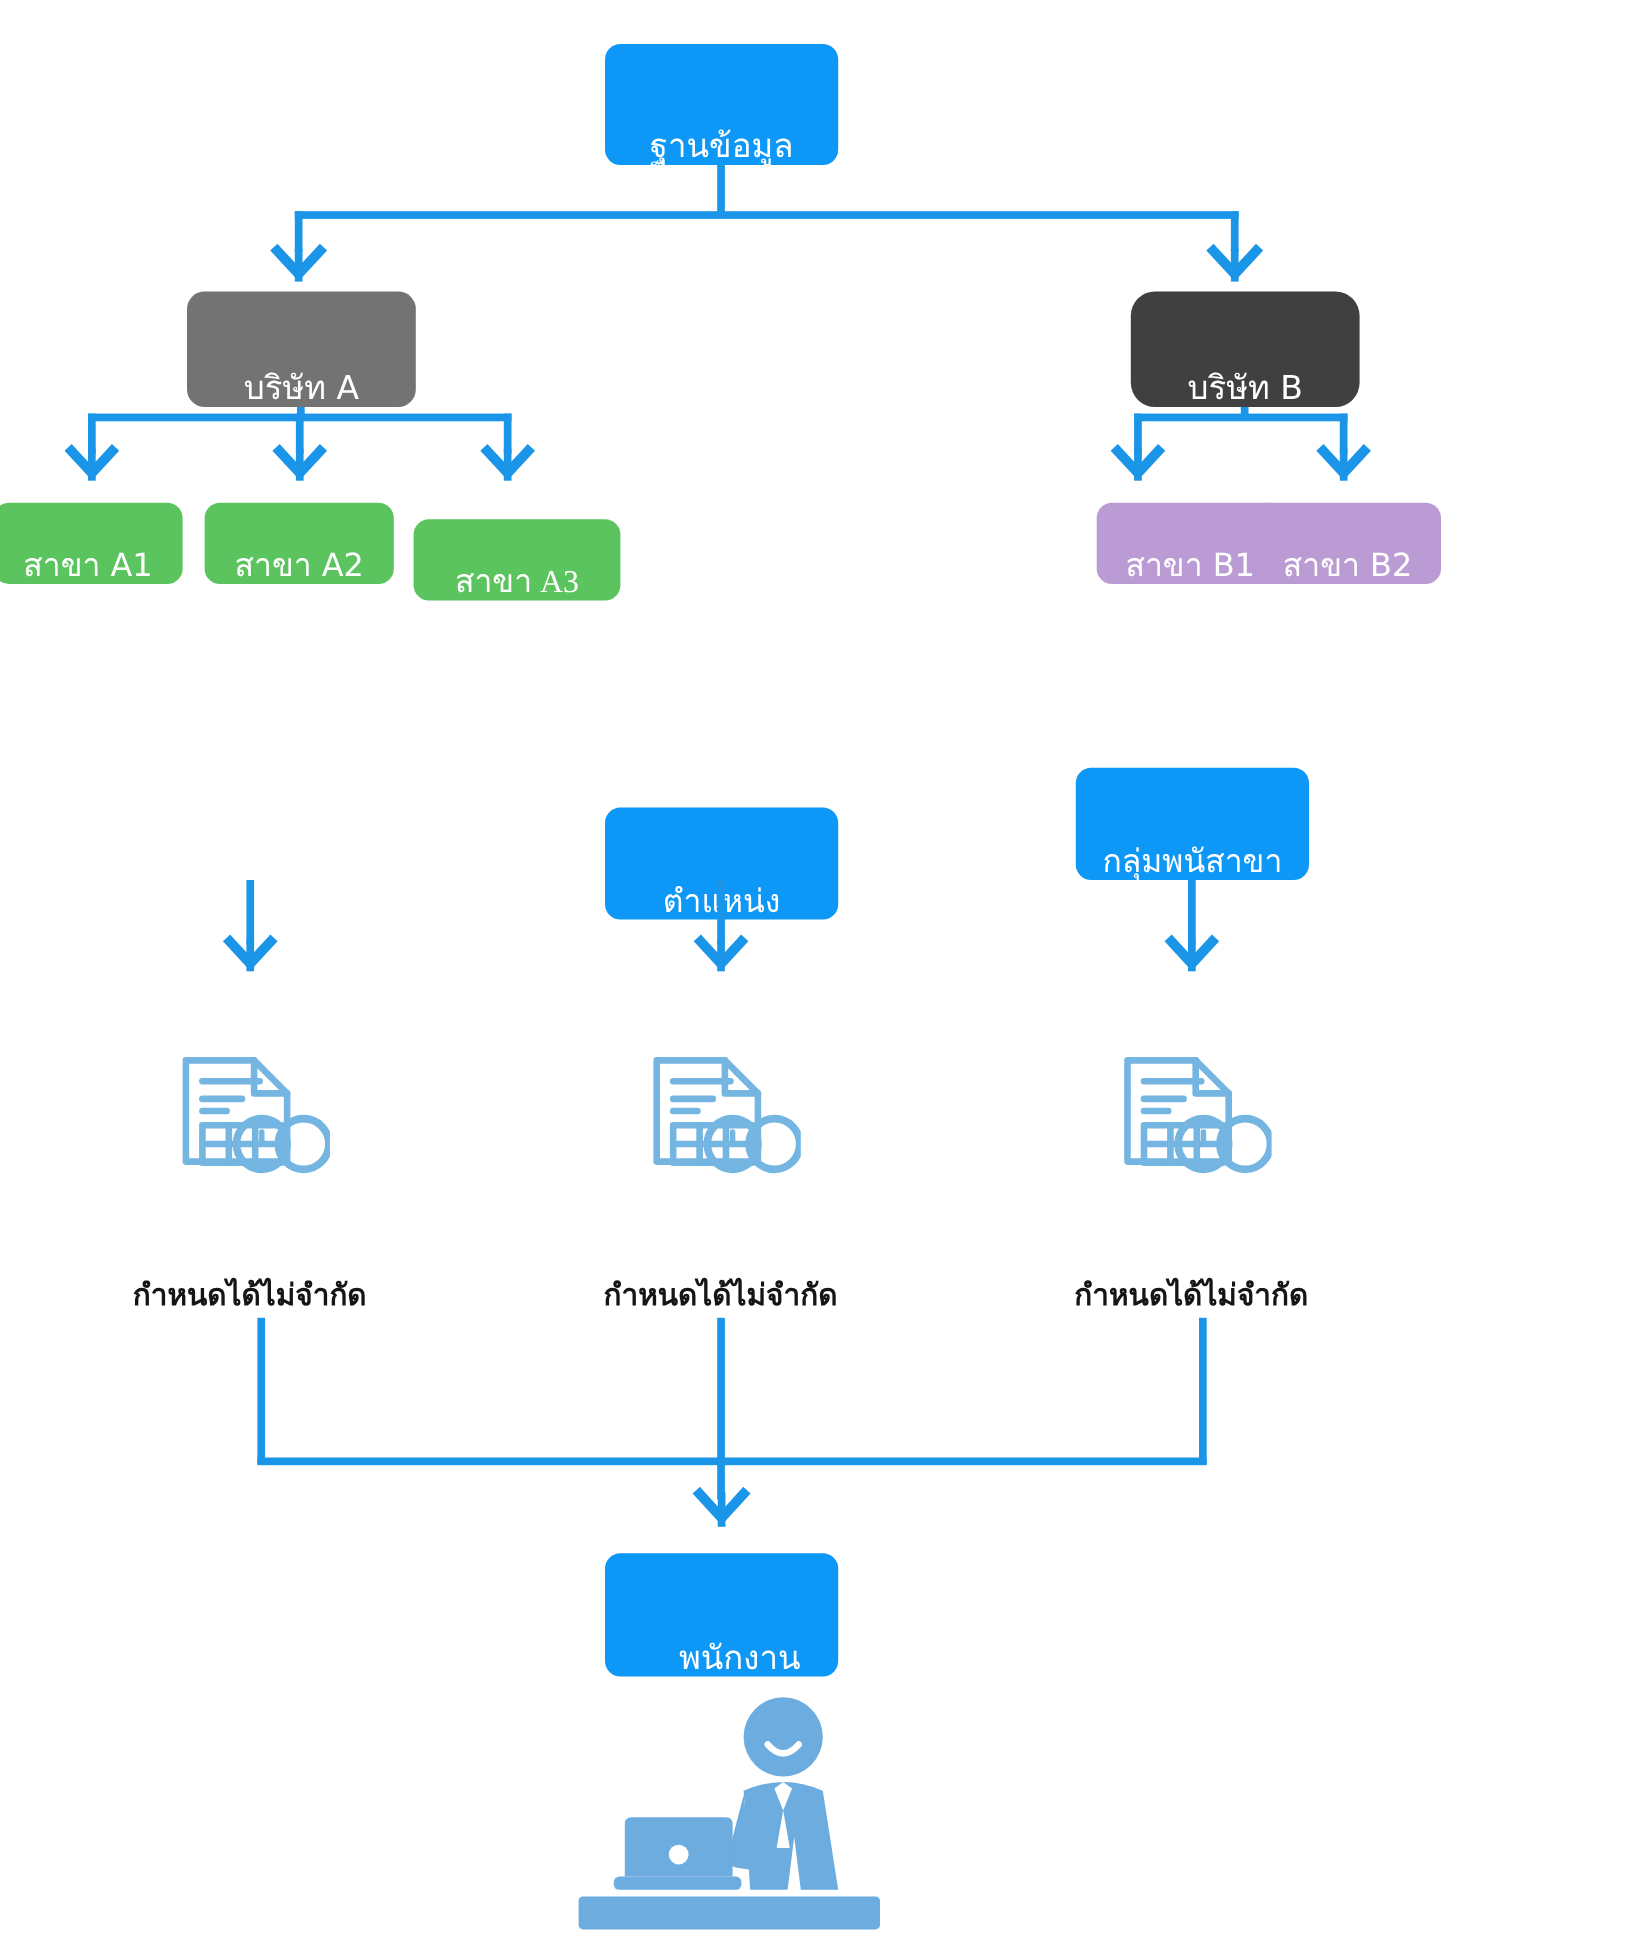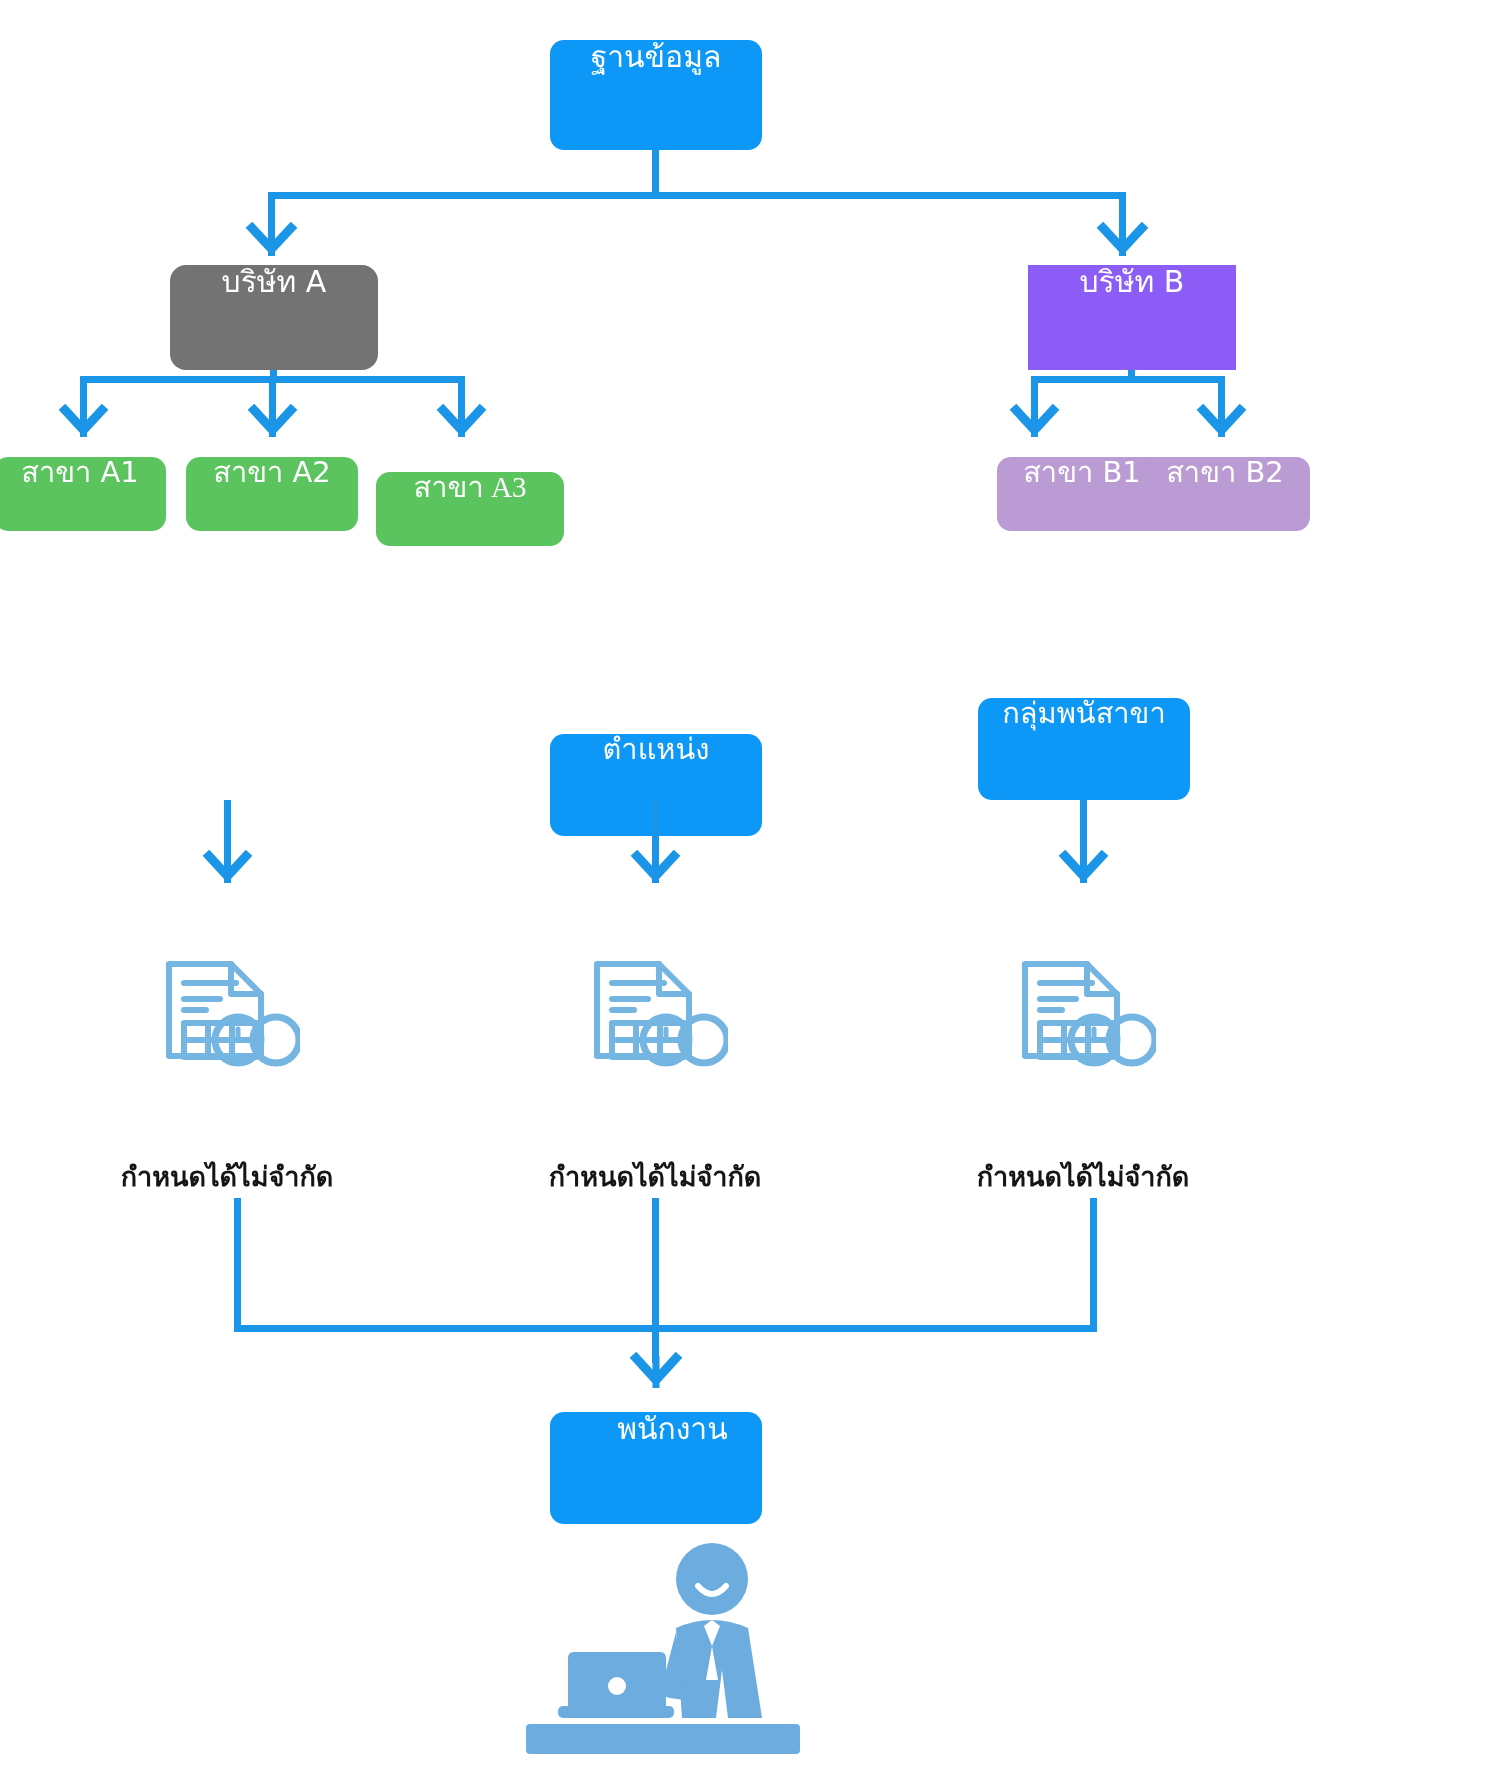--- a/index.html
+++ b/index.html
@@ -13,31 +13,31 @@
   #canvas {
     position: relative;
     width: 1486px;
     height: 1779px;
     background: #ffffff;
     overflow: hidden;
   }
   .node {
     position: absolute;
     display: flex;
-    align-items: flex-start;
+    align-items: flex-end;
     justify-content: center;
     box-sizing: border-box;
     color: #ffffff;
     text-align: center;
     line-height: 1.1;
     user-select: none;
   }
   .node-blue      { background: #0d97f7; border-radius: 14px; }
   .node-green     { background: #737373; border-radius: 16px; }
-  .node-purple    { background: #8b5cf6; border-radius: 0; }
+  .node-purple    { background: #404040; border-radius: 22px; }
   .node-lgreen    { background: #5cc45e; border-radius: 14px; }
   .node-lpurple   { background: #bb9bd4; border-radius: 14px; }
 
   .t-root    { font-size: 30px; }
   .t-company { font-size: 30px; }
   .t-branch  { font-size: 29px; }
   .t-mid     { font-size: 29px; }
   .t-emp     { font-size: 30px; padding-left: 33px; }
 
   .connector {

